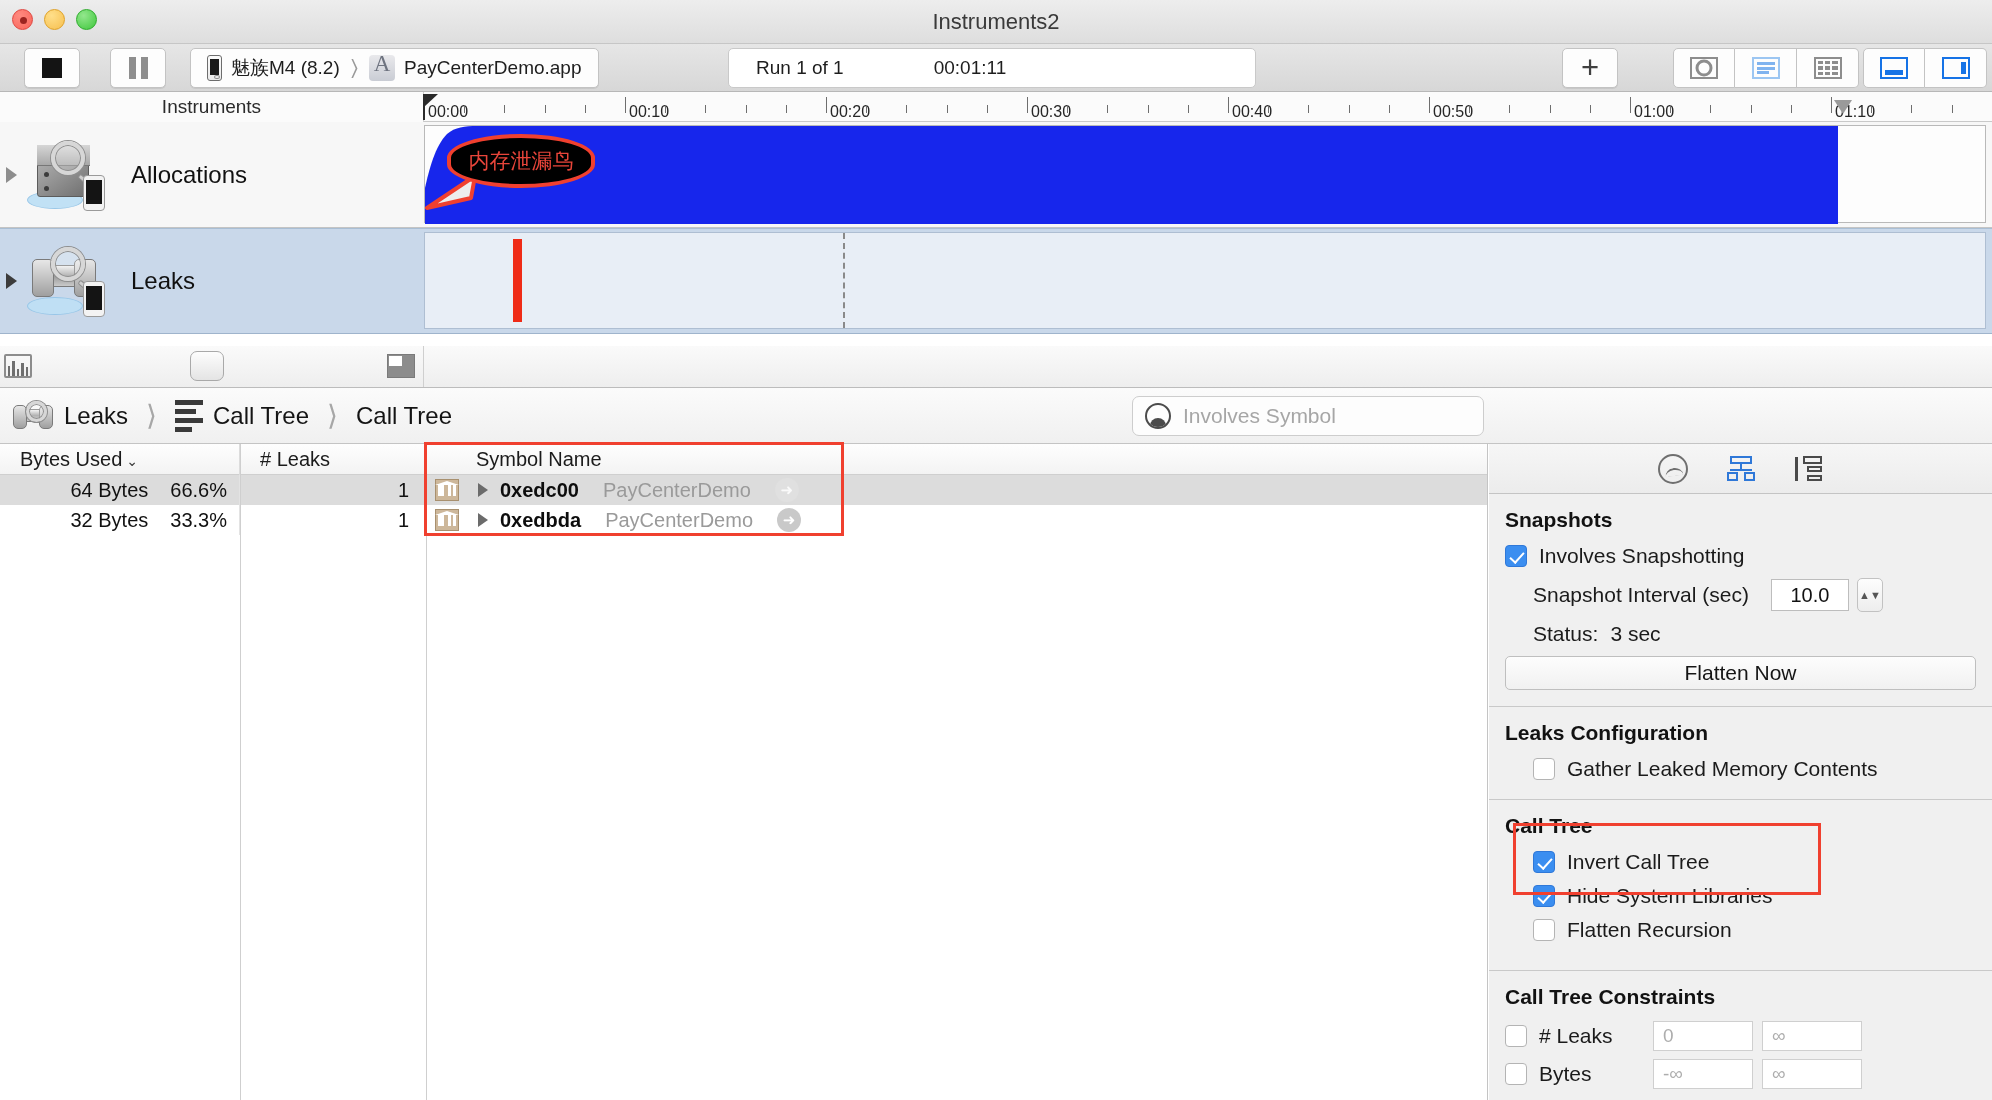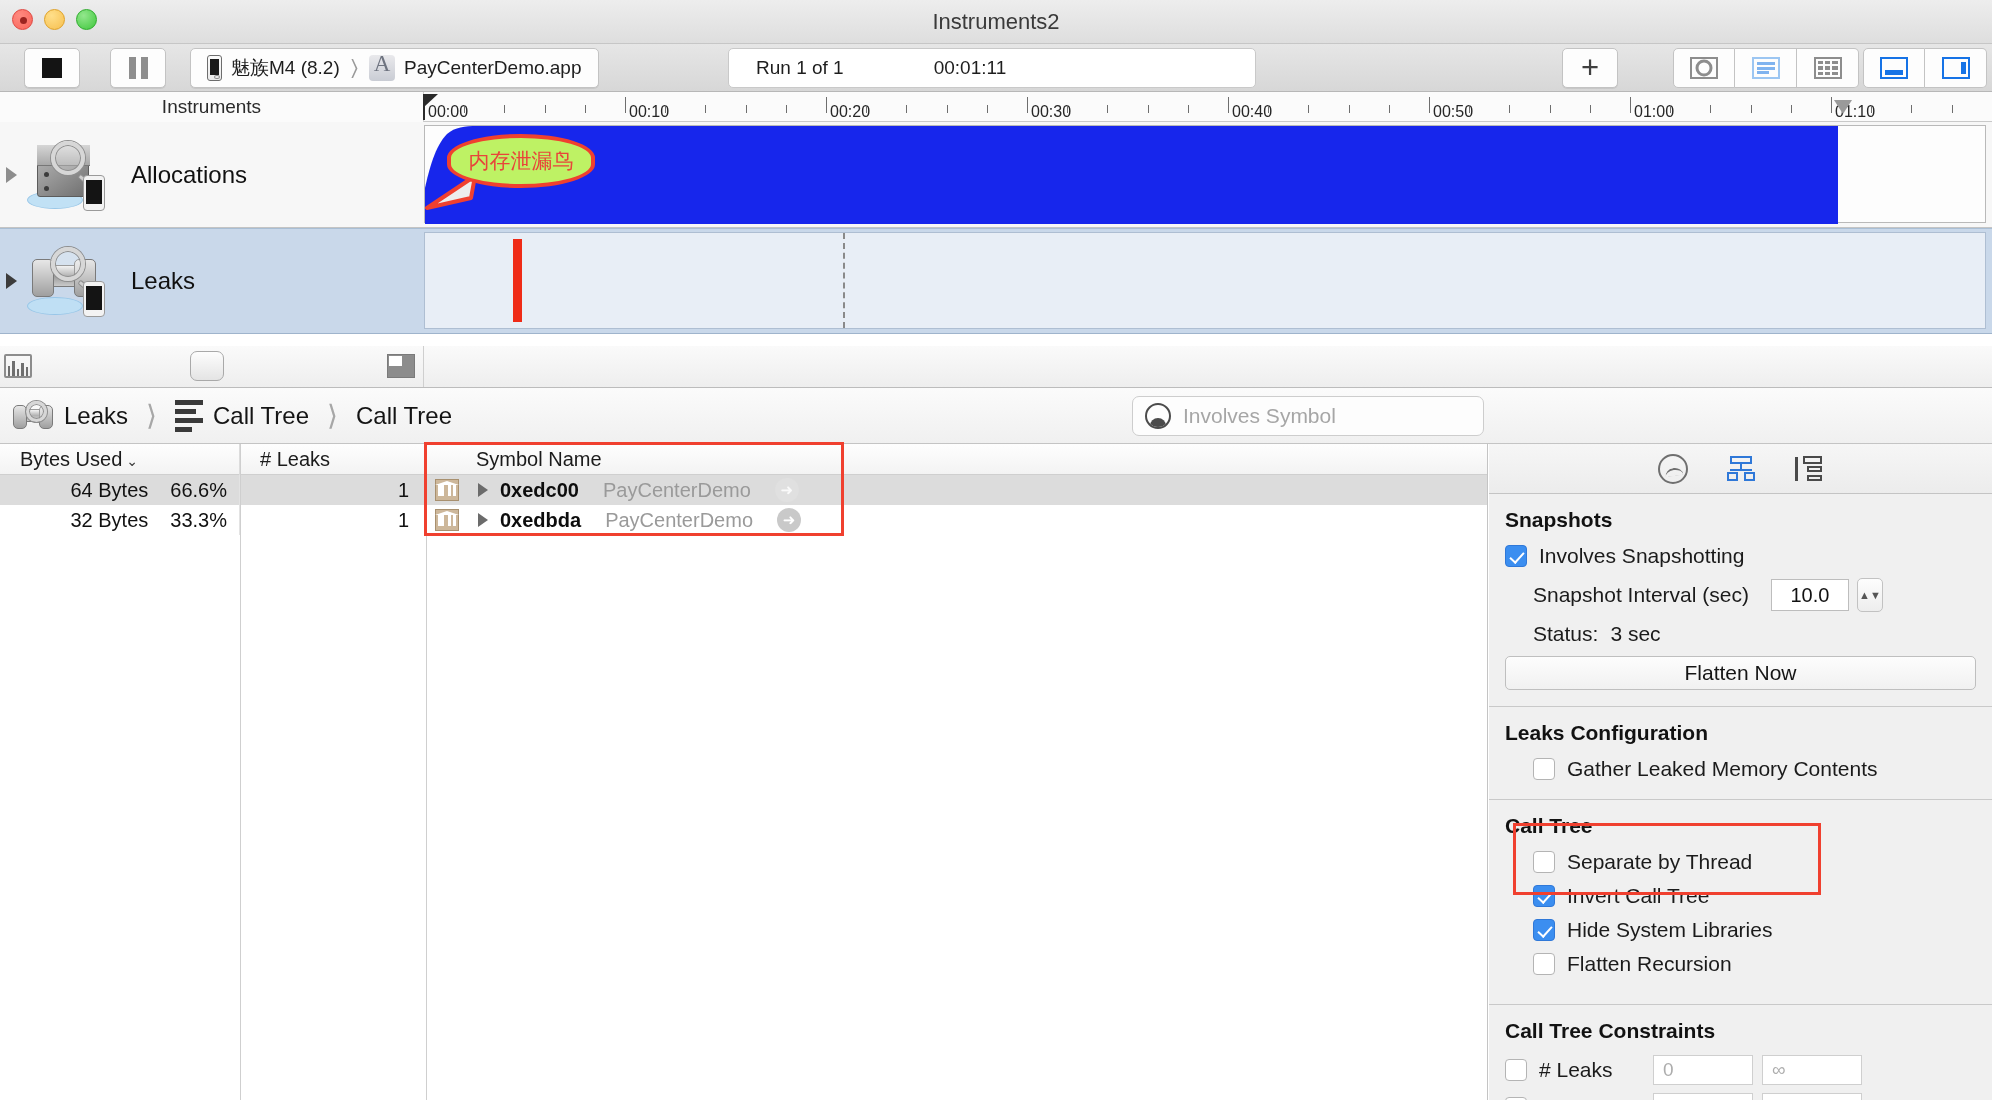--- a/index.html
+++ b/index.html
@@ -228,21 +228,21 @@
   .leak-marker {
     position: absolute; left: 88px; top: 6px; width: 9px; bottom: 6px;
     background: #ef2b17;
   }
 
   
   .callout {
     position: absolute; left: 447px; top: 134px; width: 148px; height: 54px; z-index: 20;
   }
   .callout-bubble {
-    position: absolute; inset: 0; background: #bef264;
+    position: absolute; inset: 0; background: #000000;
     border: 4px solid #f0402f; border-radius: 50%/44%;
     display: flex; align-items: center; justify-content: center;
   }
   .callout-text {
     font-size: 21px; color: #e8453a; white-space: nowrap;
     font-family: "DejaVu Sans", sans-serif;
   }
   .callout-tail {
     position: absolute; left: -22px; top: 38px; width: 52px; height: 38px;
   }
@@ -761,24 +761,20 @@
       <div class="isec-title">Leaks Configuration</div>
       <div class="irow indent" style="margin-bottom:2px">
         <span class="cb"></span>
         <span>Gather Leaked Memory Contents</span>
       </div>
     </div>
 
     <div class="isec">
       <div class="isec-title">Call Tree</div>
       <div class="irow indent">
-        <span class="cb"></span>
-        <span>Separate by Thread</span>
-      </div>
-      <div class="irow indent">
         <span class="cb on"></span>
         <span>Invert Call Tree</span>
       </div>
       <div class="irow indent">
         <span class="cb on"></span>
         <span>Hide System Libraries</span>
       </div>
       <div class="irow indent" style="margin-bottom:12px">
         <span class="cb"></span>
         <span>Flatten Recursion</span>

